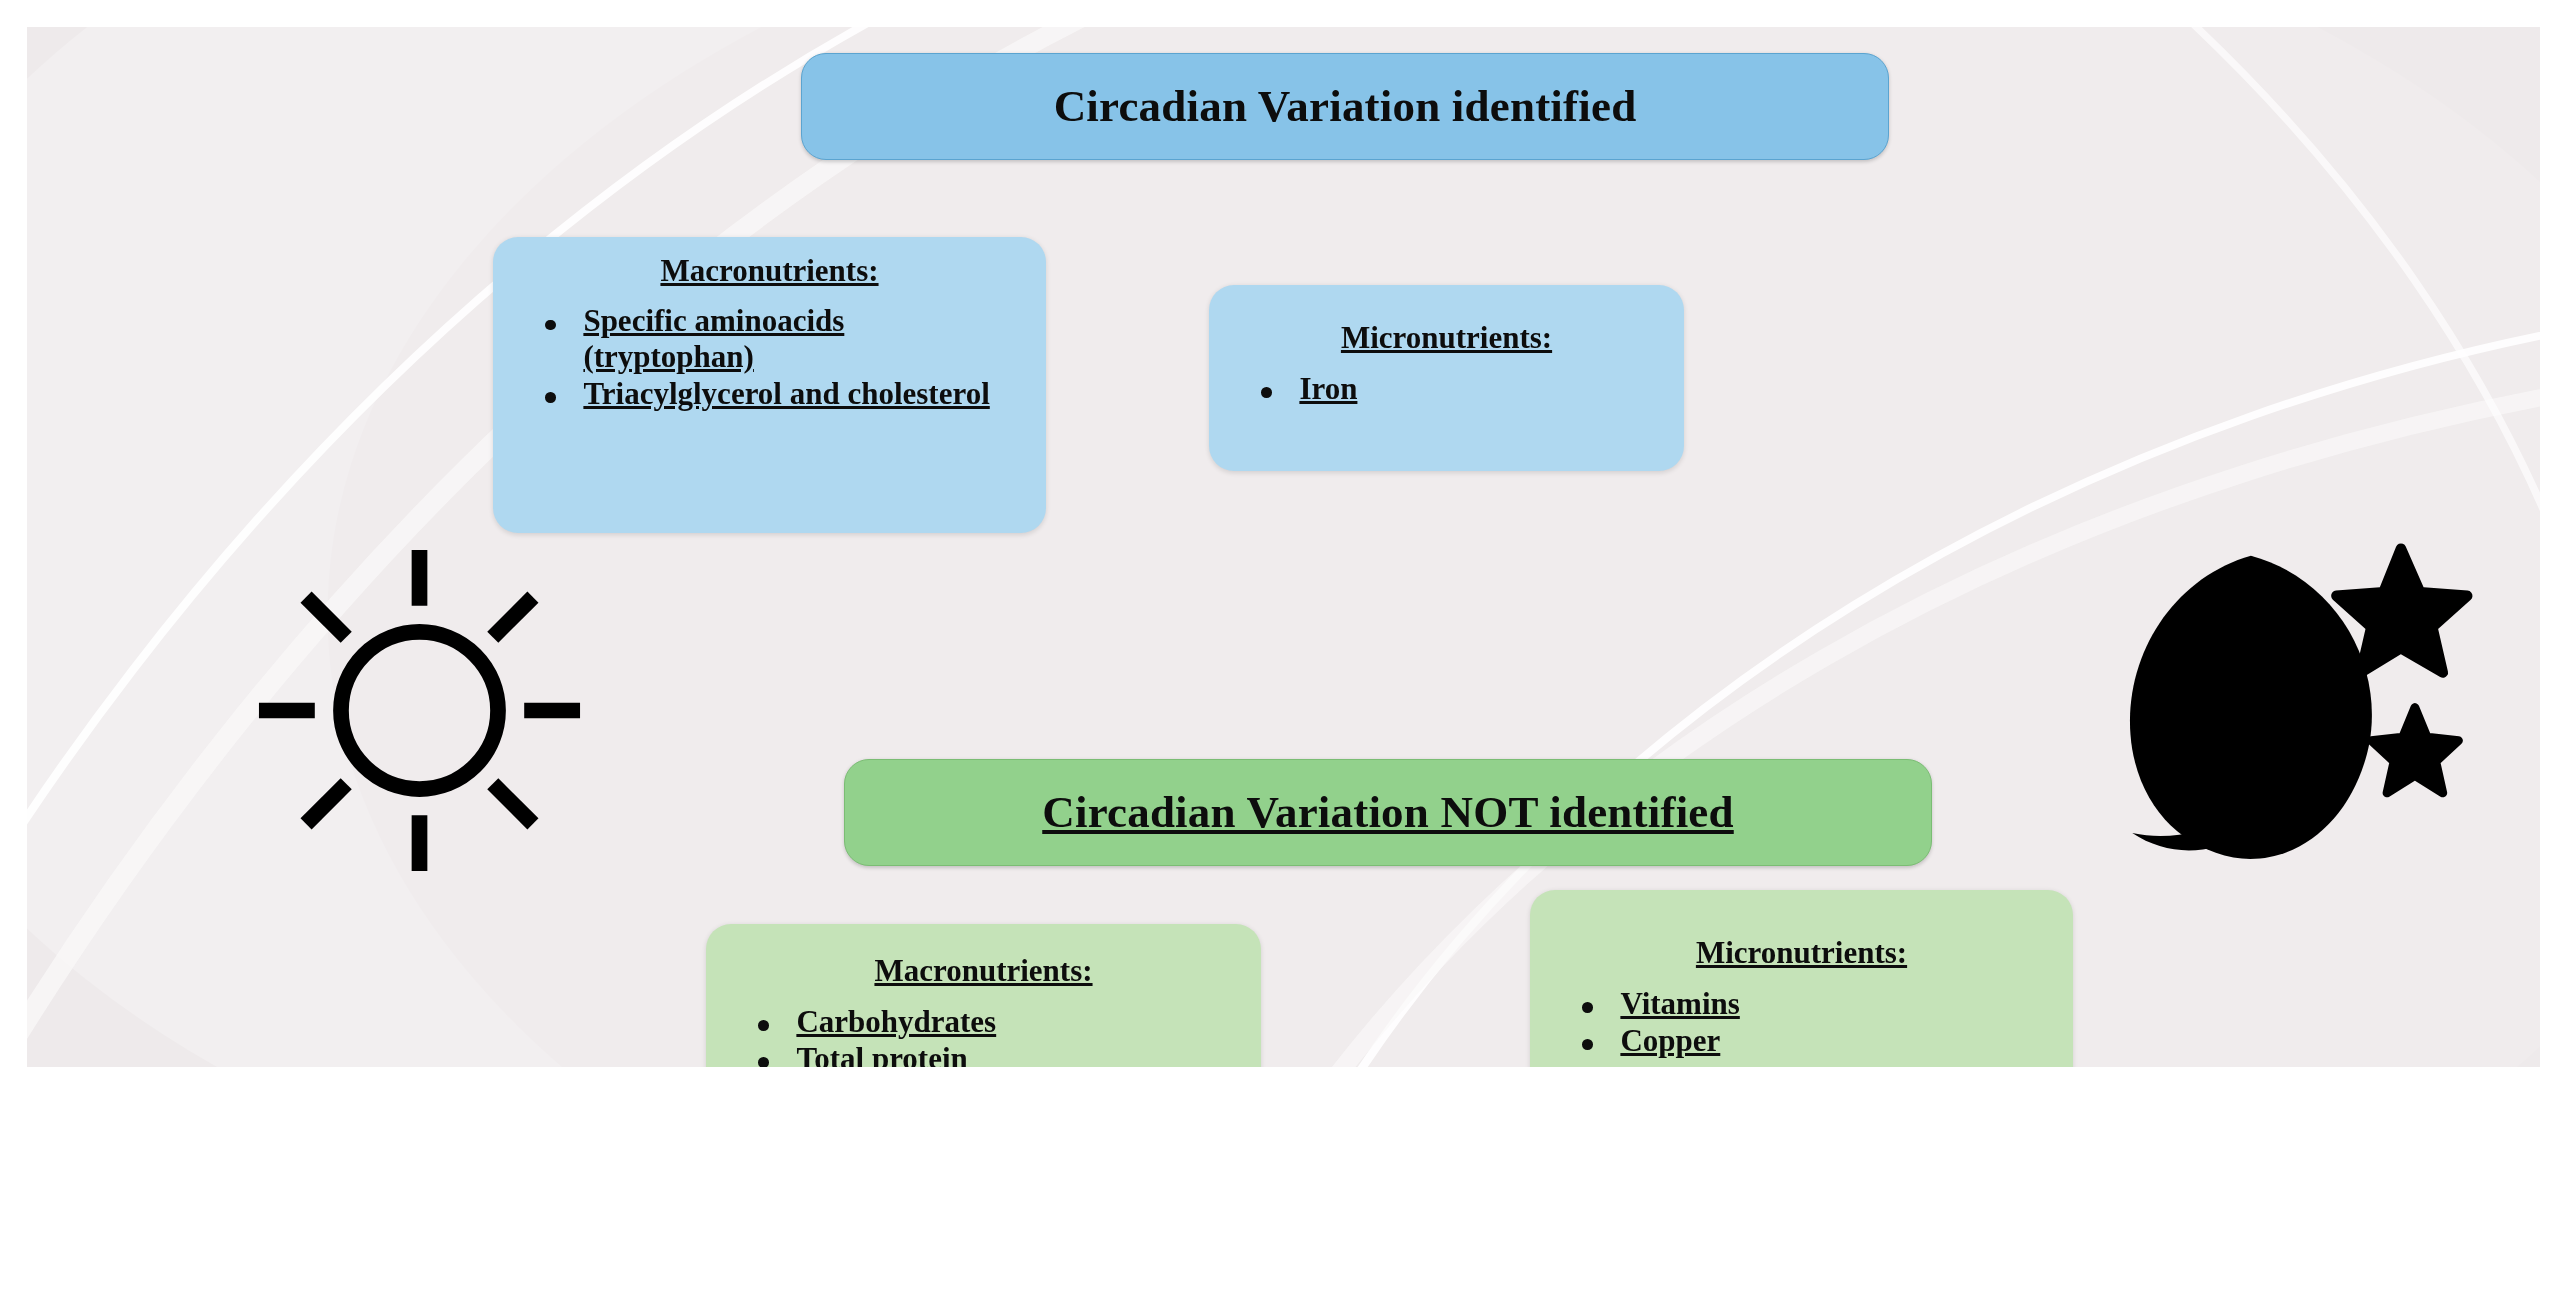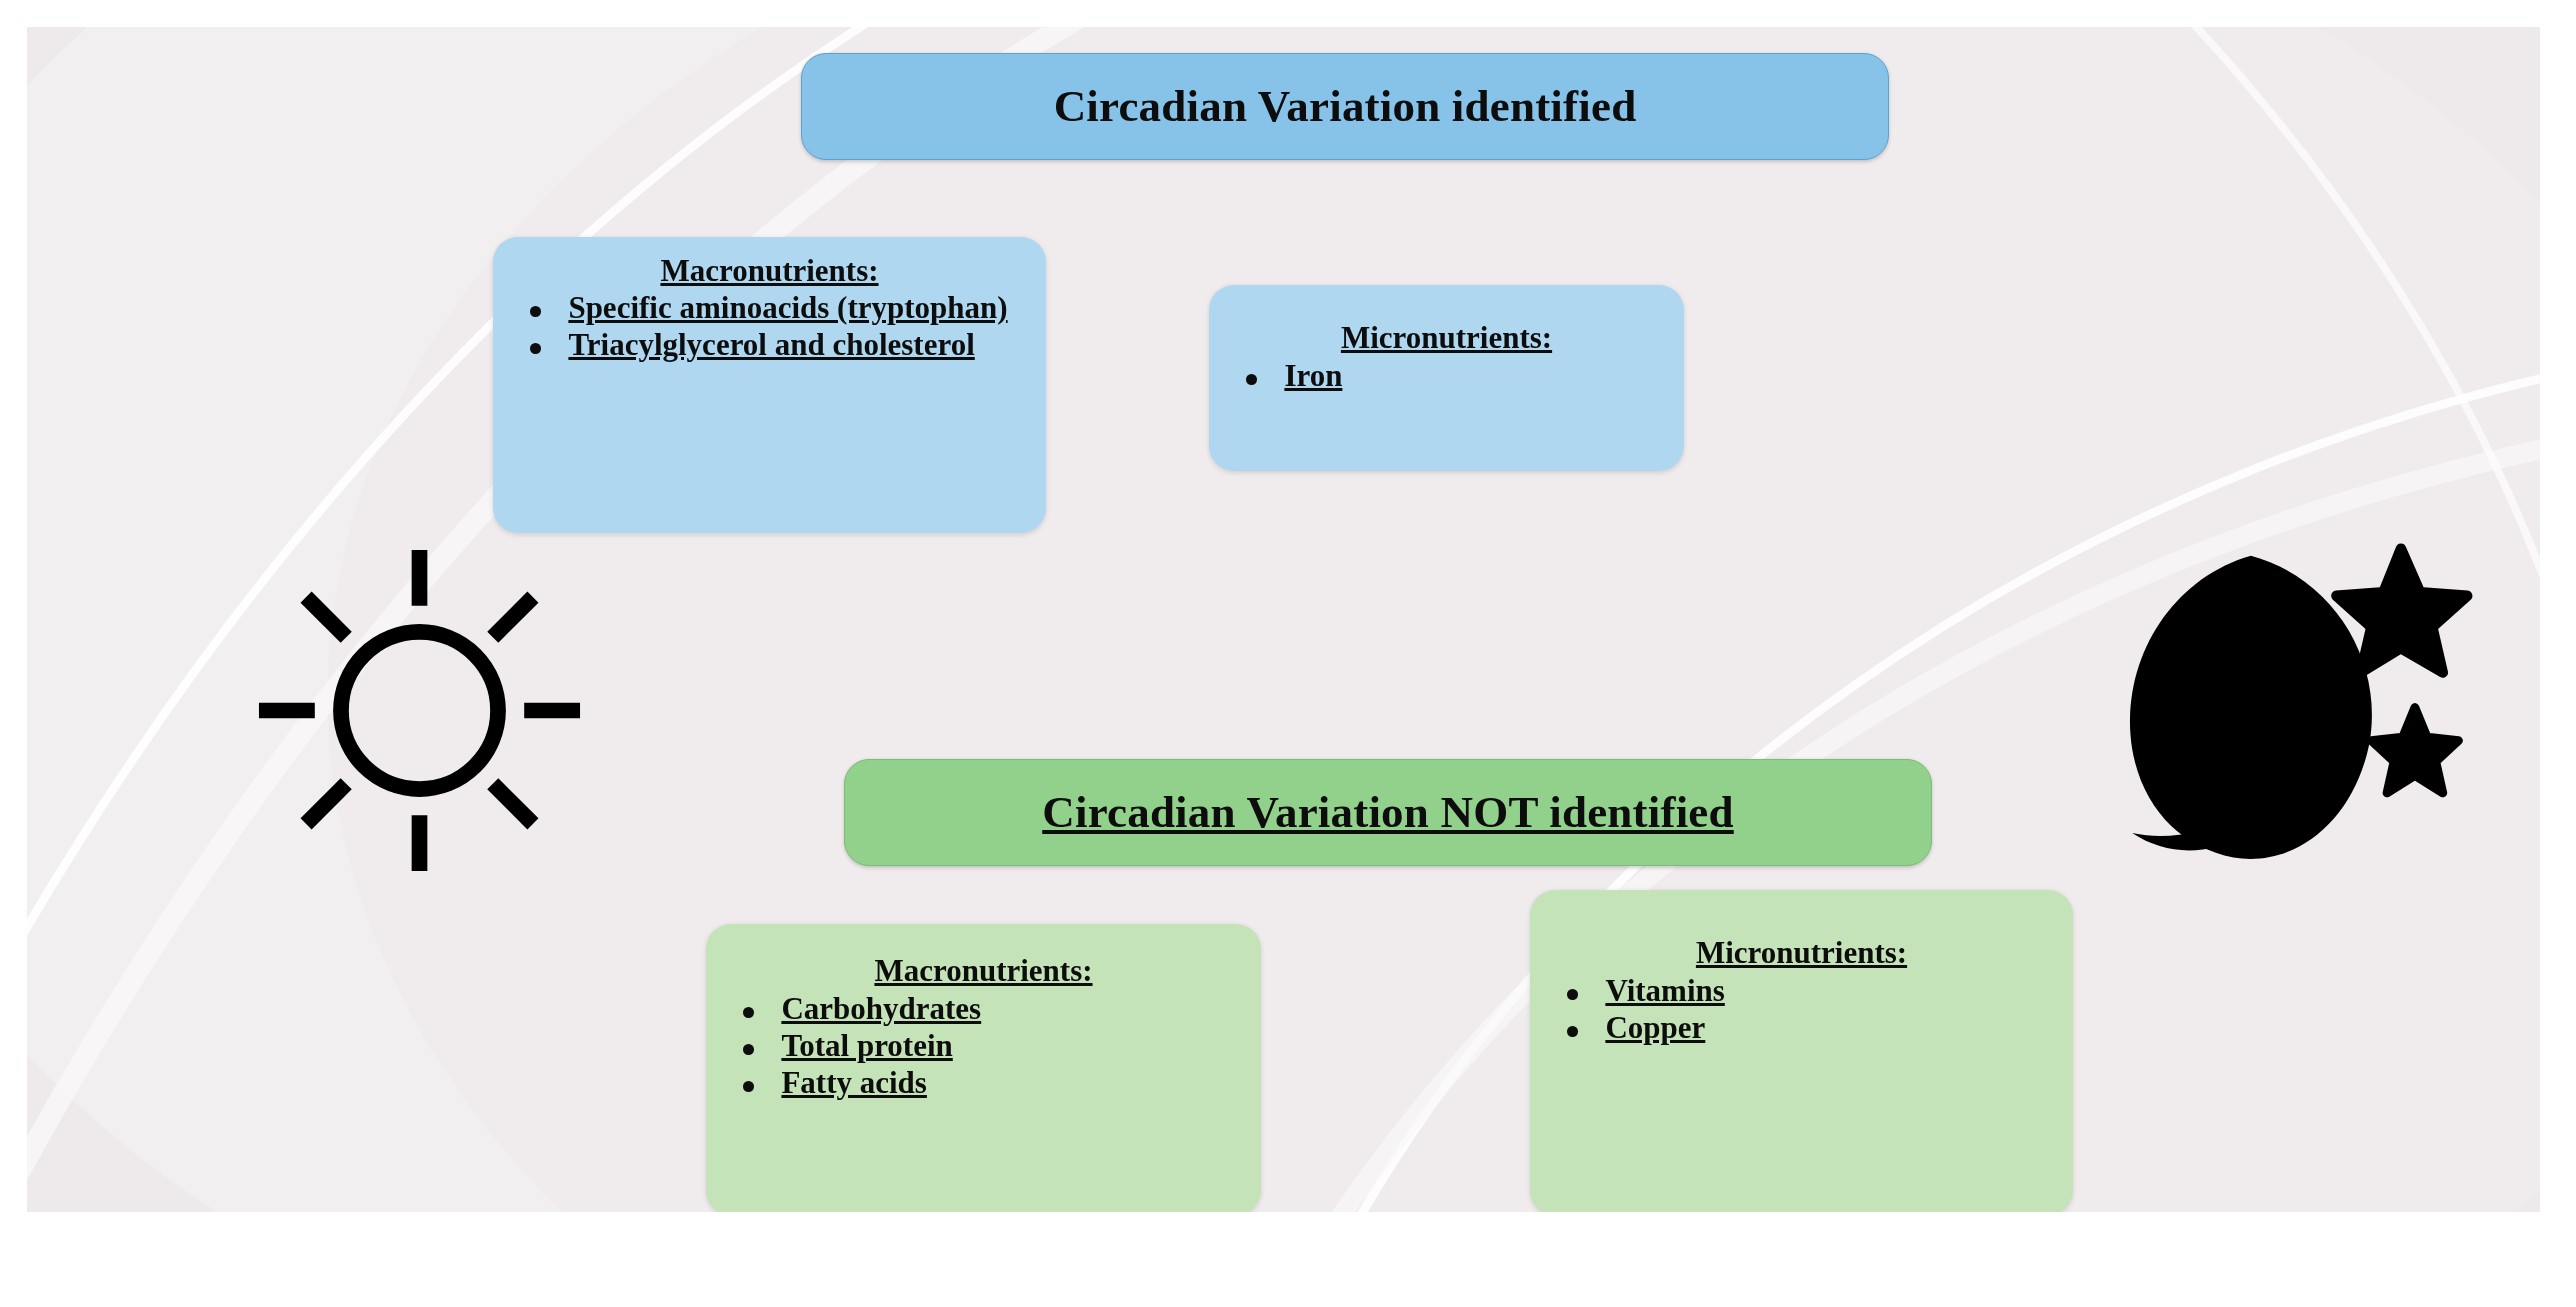--- a/index.html
+++ b/index.html
@@ -13,21 +13,21 @@
     overflow: hidden;
     font-family: "Liberation Serif", "DejaVu Serif", serif;
   }
 
   
   #slide {
     position: absolute;
     left: 27px;
     top: 27px;
     width: 2513px;
-    height: 1185px;
+    height: 1040px;
     background: #eeeaeb;
     overflow: hidden;
   }
 
   
   .bg-art { position: absolute; inset: 0; pointer-events: none; }
   .bg-art svg { display: block; width: 100%; height: 100%; }
 
   
   .node {
@@ -70,21 +70,21 @@
 
   .card-title {
     text-align: center;
     font-weight: bold;
     margin: 0 0 1.9px 0;
     white-space: nowrap;
   }
 
   ul.bullets {
     list-style: none;
-    margin: 0;
+    margin: 15px;
     padding: 0;
   }
   ul.bullets > li {
     position: relative;
     padding-left: 56px;
     margin: 0 0 1px 0;
     font-weight: bold;
   }
   ul.bullets > li::before {
     content: "";

